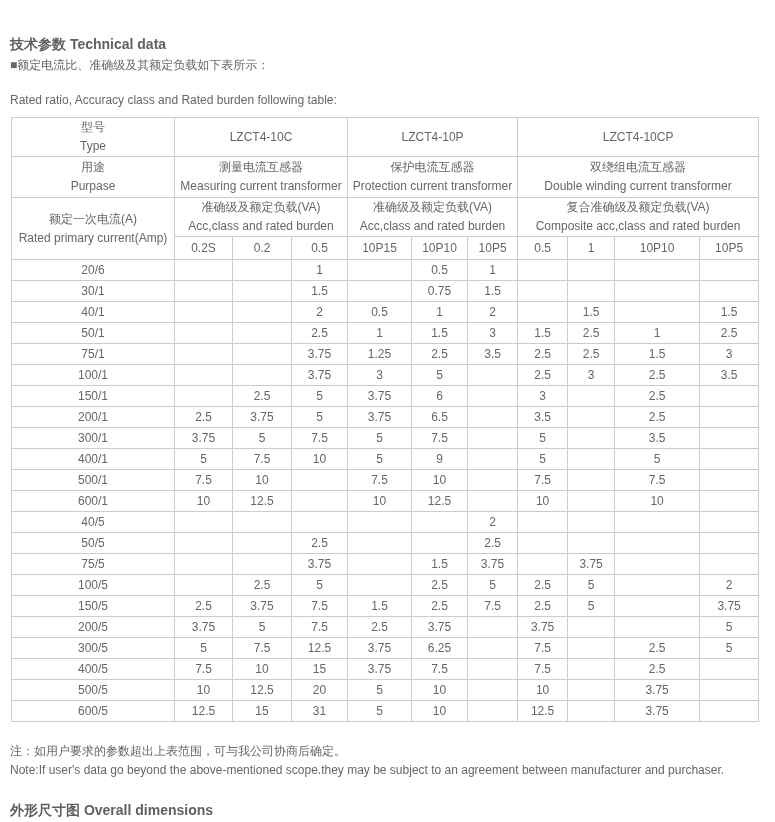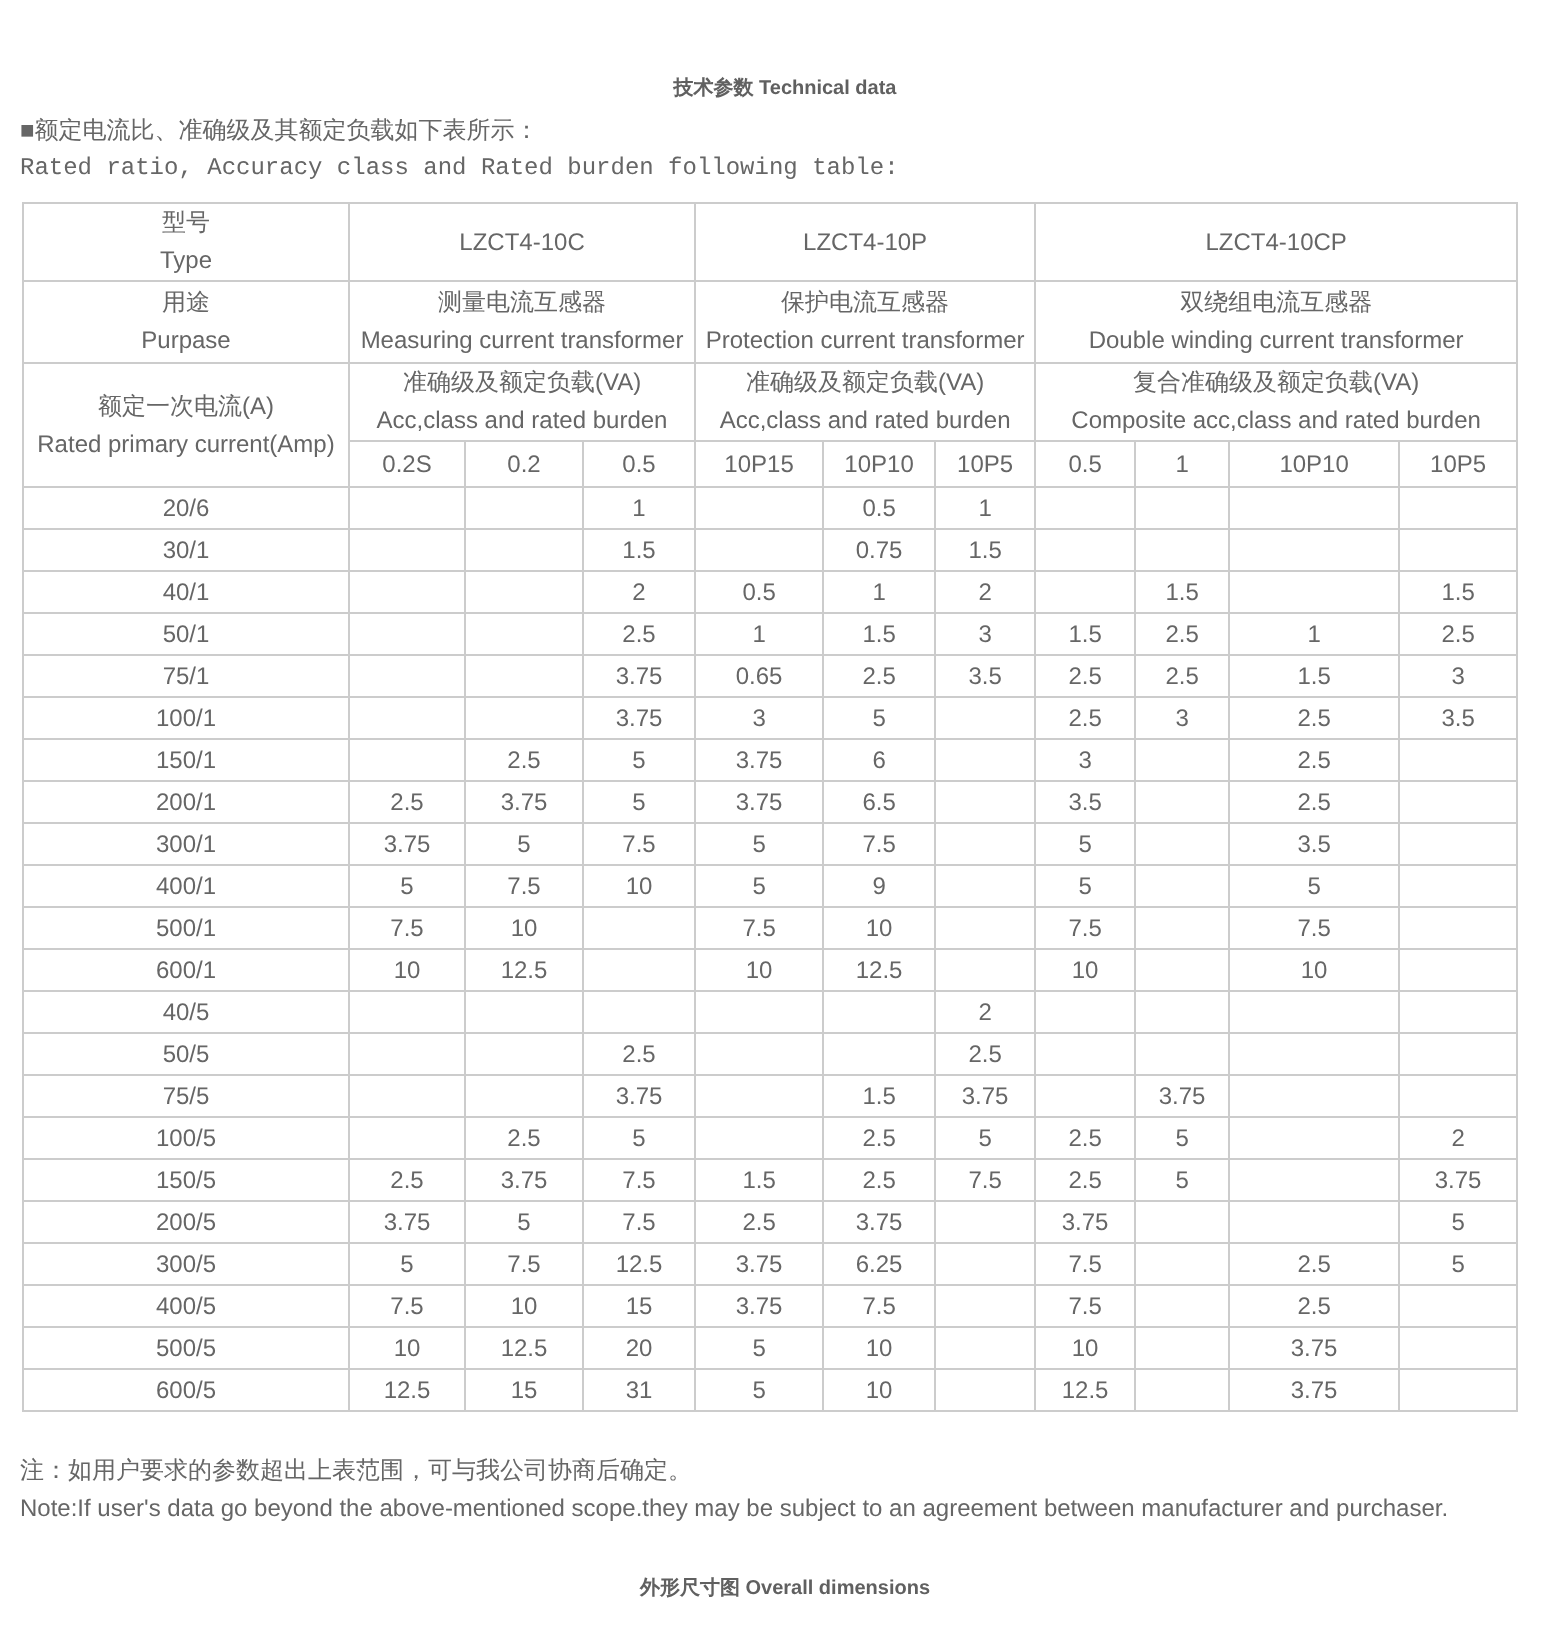--- a/index.html
+++ b/index.html
@@ -8,24 +8,24 @@
     width: 775px; height: 822px; overflow: hidden;
     font-family: "Liberation Sans", "DejaVu Sans", sans-serif;
     color: #666666;
     font-size: 12px;
   }
   .page { padding: 8px 0 0 0; }
   .txt { margin-left: 10px; line-height: 19px; }
   .title-cn { margin-top: 4px; font-size: 12.5px; }
   .title-cn .marker { font-size: 8px; vertical-align: 1px; }
   .title-en { margin-top: 2px; font-size: 12.5px; letter-spacing: 0.2px; }
-  .section-heading { font-weight: bold; color: #606060; font-size: 10px; text-align: center; }
+  .section-heading { font-weight: bold; color: #606060; font-size: 14px; }
   .tech-heading { margin-top: 27px; }
   .bullet-cn { margin-top: 2px; }
-  .bullet-en { margin-top: 0; font-family: Liberation Mono, monospace; }
+  .bullet-en { margin-top: 16px; }
 
   table.spec {
     border-collapse: collapse;
     table-layout: fixed;
     width: 747px;
     margin: 7px 0 0 11px;
   }
   table.spec th, table.spec td {
     border: 1px solid #cccccc;
     font-weight: normal;
@@ -183,21 +183,21 @@
           <td>1.5</td>
           <td>2.5</td>
           <td>1</td>
           <td>2.5</td>
         </tr>
         <tr>
           <td>75/1</td>
           <td></td>
           <td></td>
           <td>3.75</td>
-          <td>0.65</td>
+          <td>1.25</td>
           <td>2.5</td>
           <td>3.5</td>
           <td>2.5</td>
           <td>2.5</td>
           <td>1.5</td>
           <td>3</td>
         </tr>
         <tr>
           <td>100/1</td>
           <td></td>

